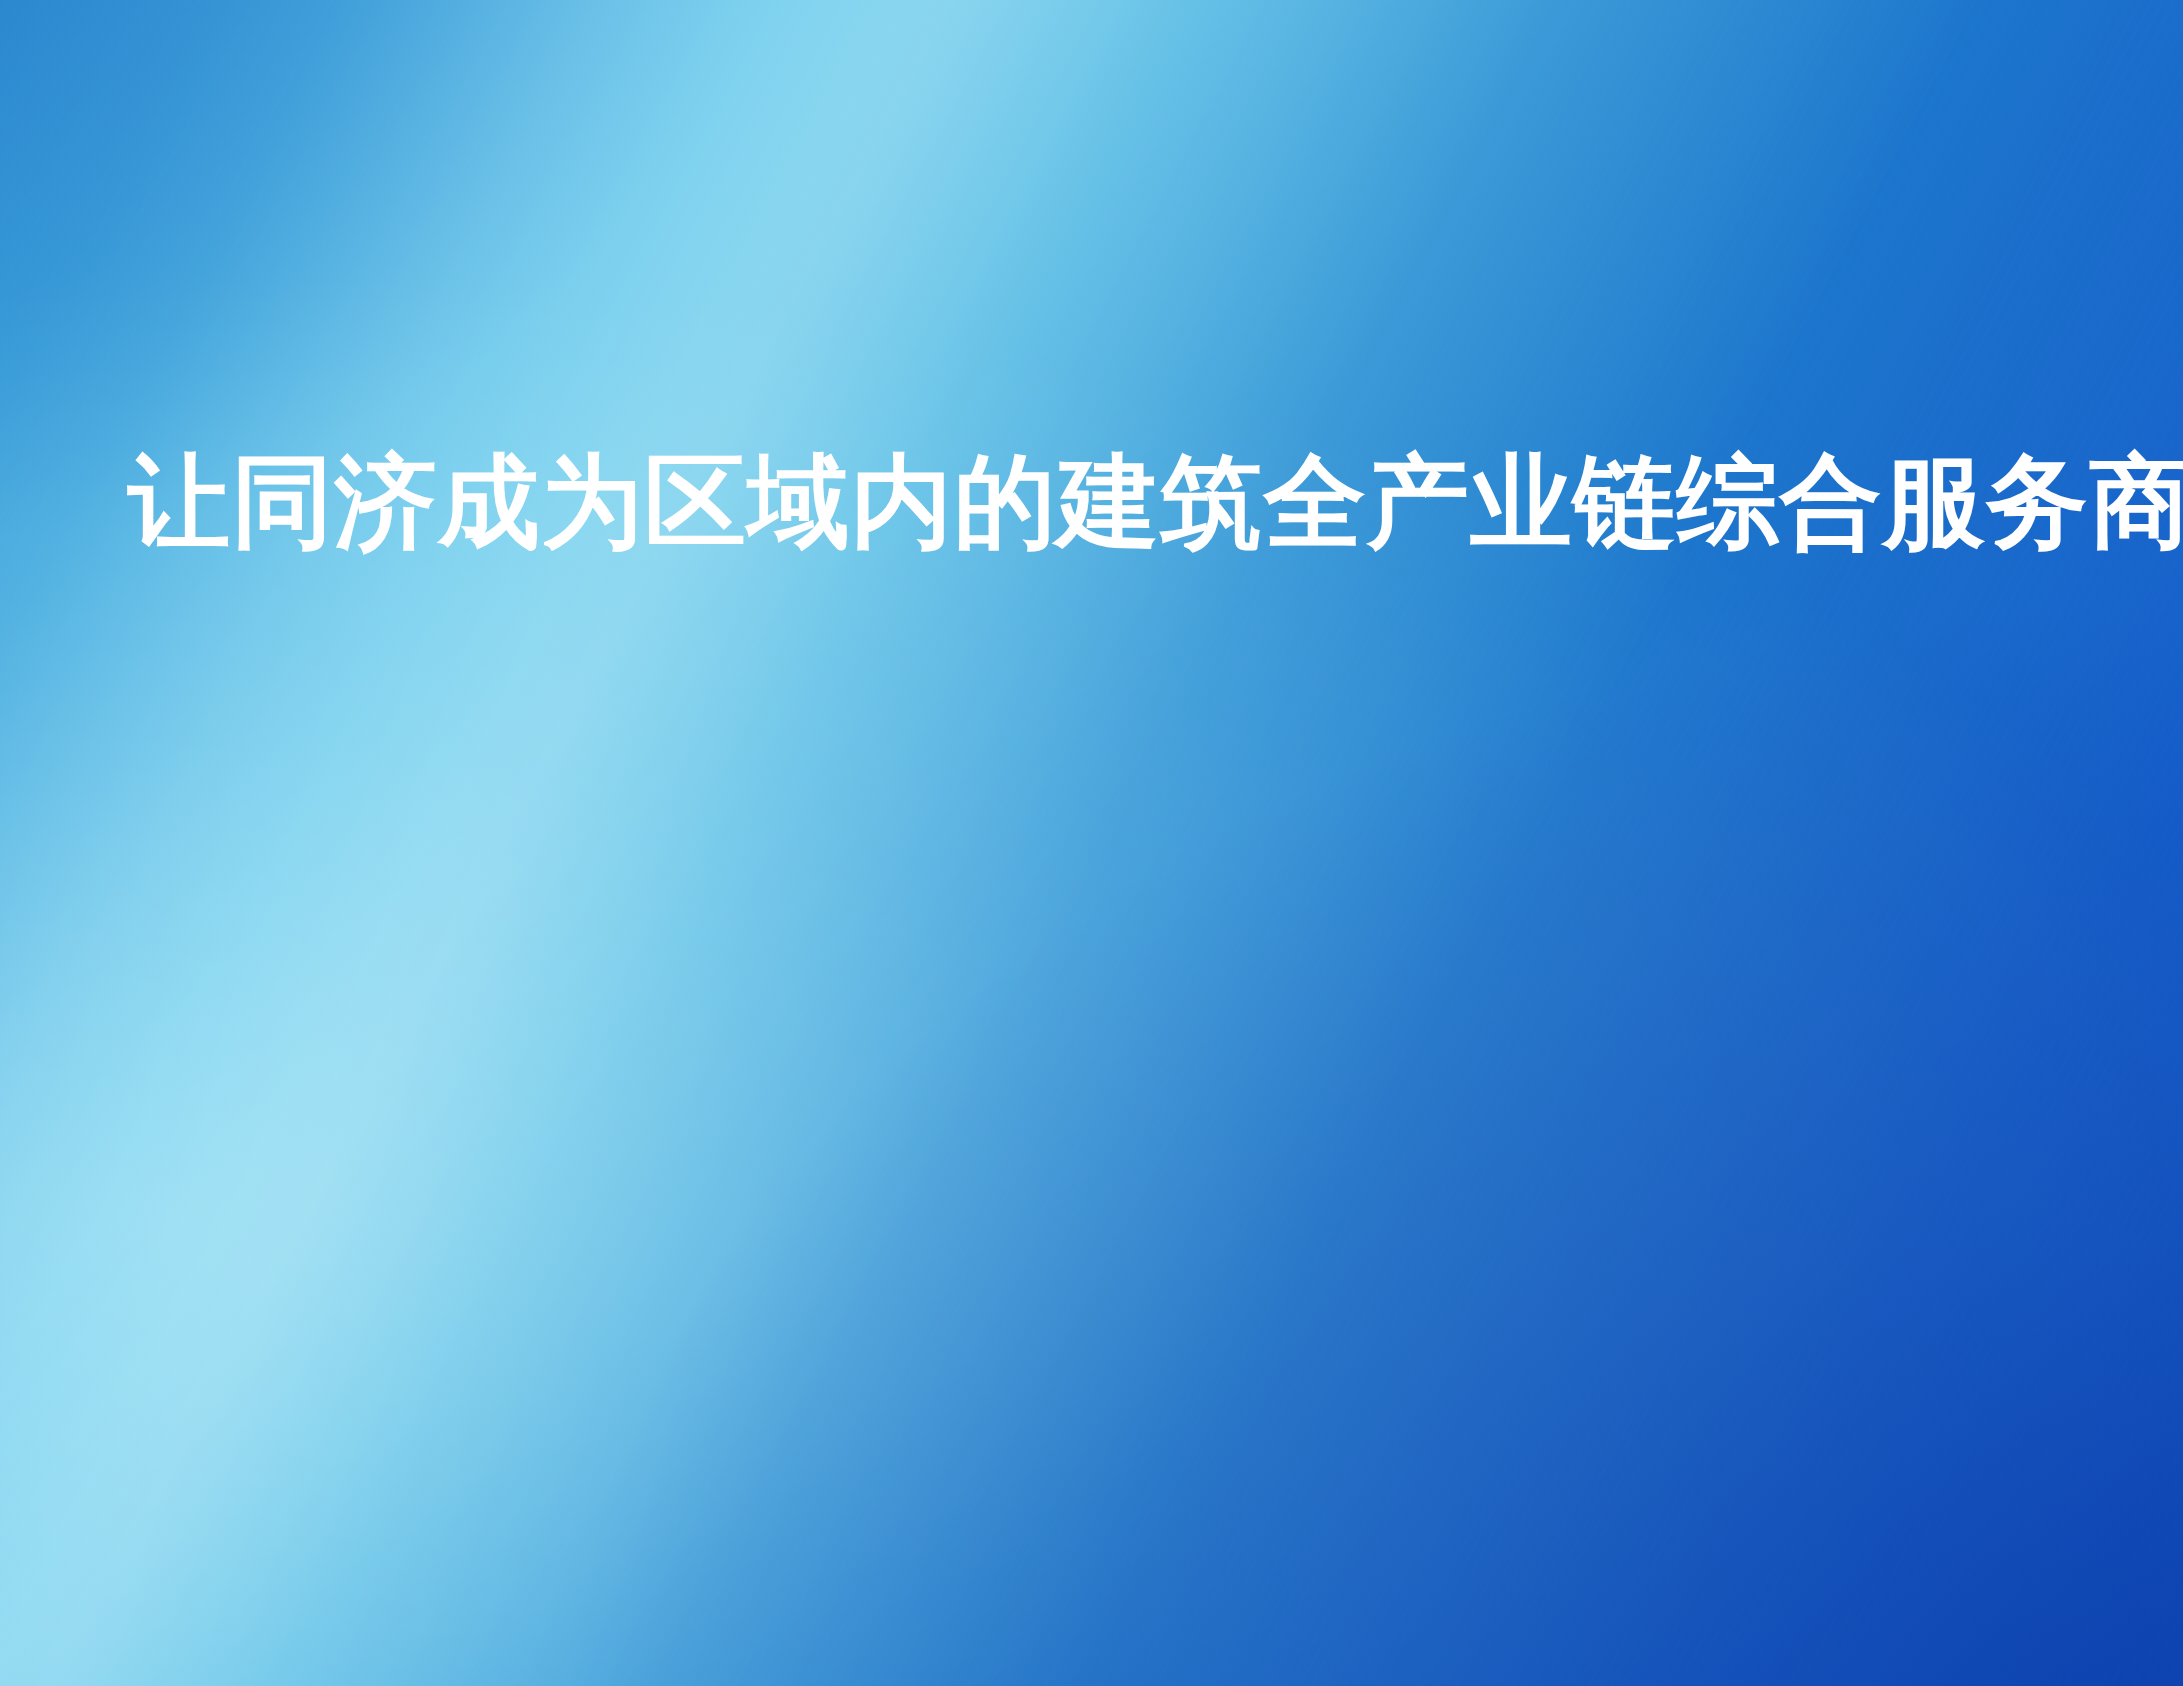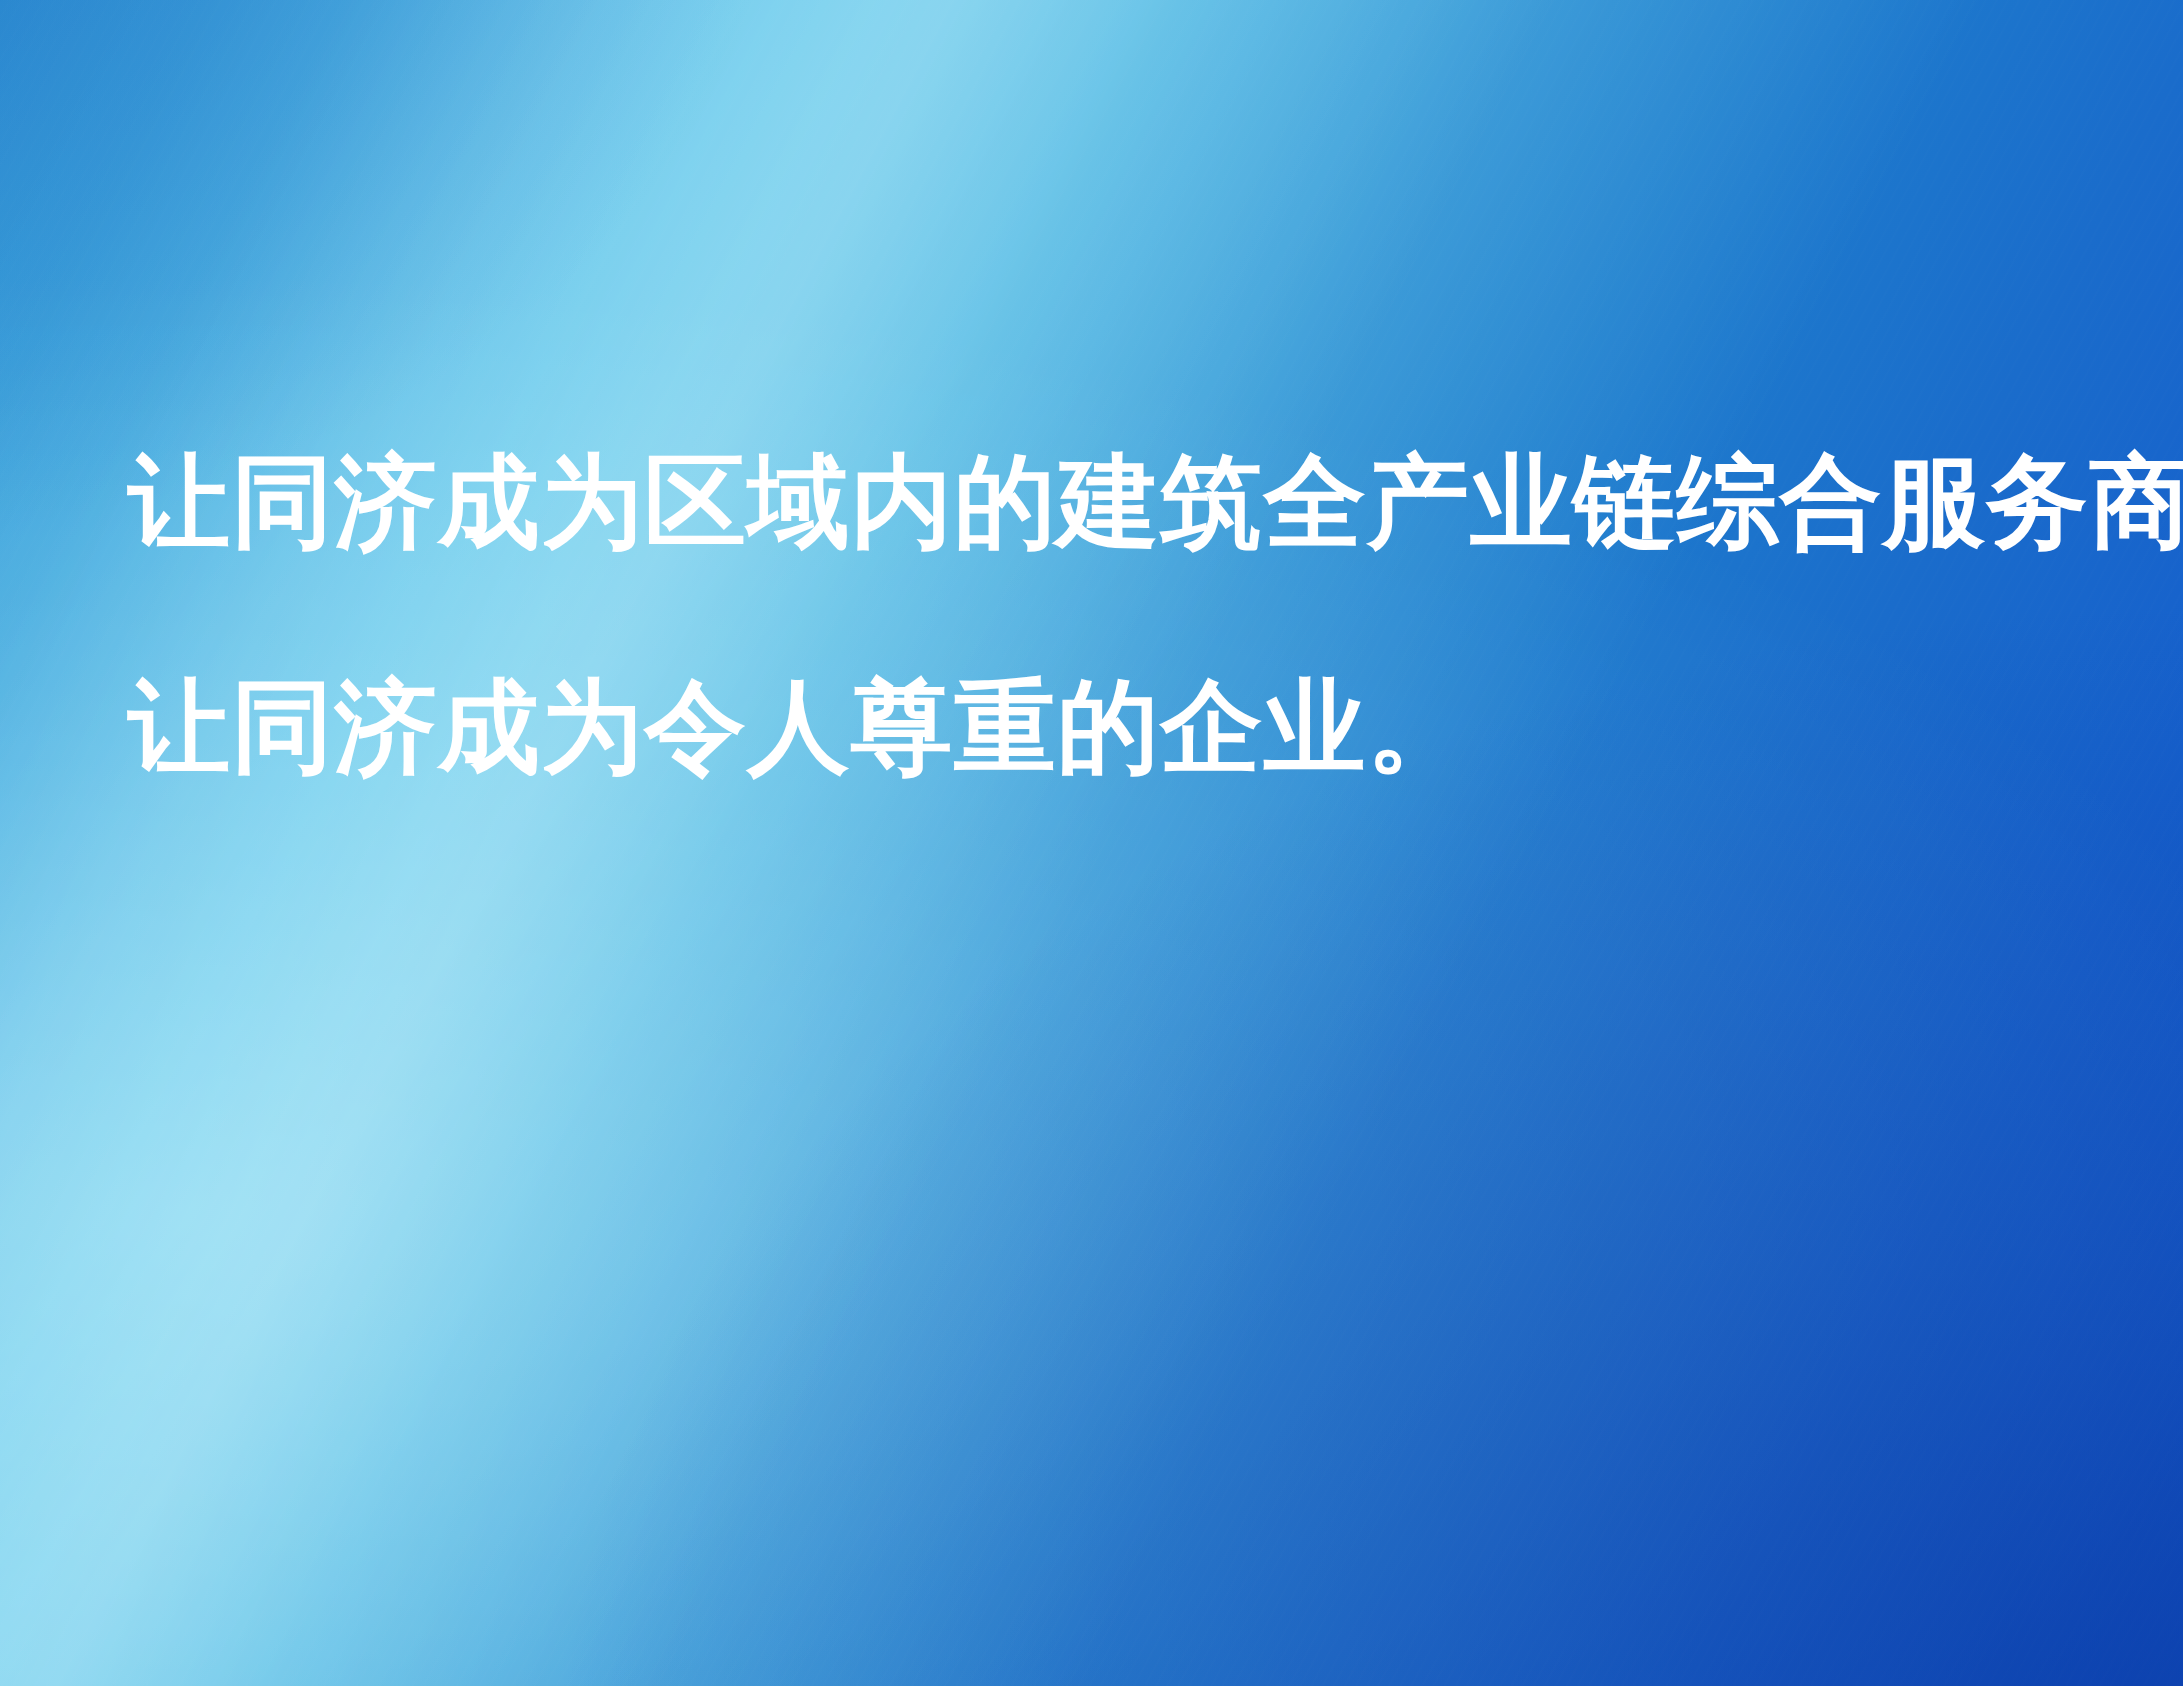--- a/index.html
+++ b/index.html
@@ -143,17 +143,16 @@
   <div class="bg-base"></div>
   <div class="bg-wash-tl"></div>
   <div class="bg-band-main"></div>
   <div class="bg-band-secondary"></div>
   <div class="bg-streaks"></div>
   <div class="bg-shade-tl"></div>
   <div class="bg-shade-br"></div>
 
   <div class="text-block">
     <div class="slide-line">让同济成为区域内的建筑全产业链综合服务商；</div>
-    <div class="slide-line">让同济成为令人尊重的企业。</div>
   </div>
 
 </div>
 
 
 </body></html>

